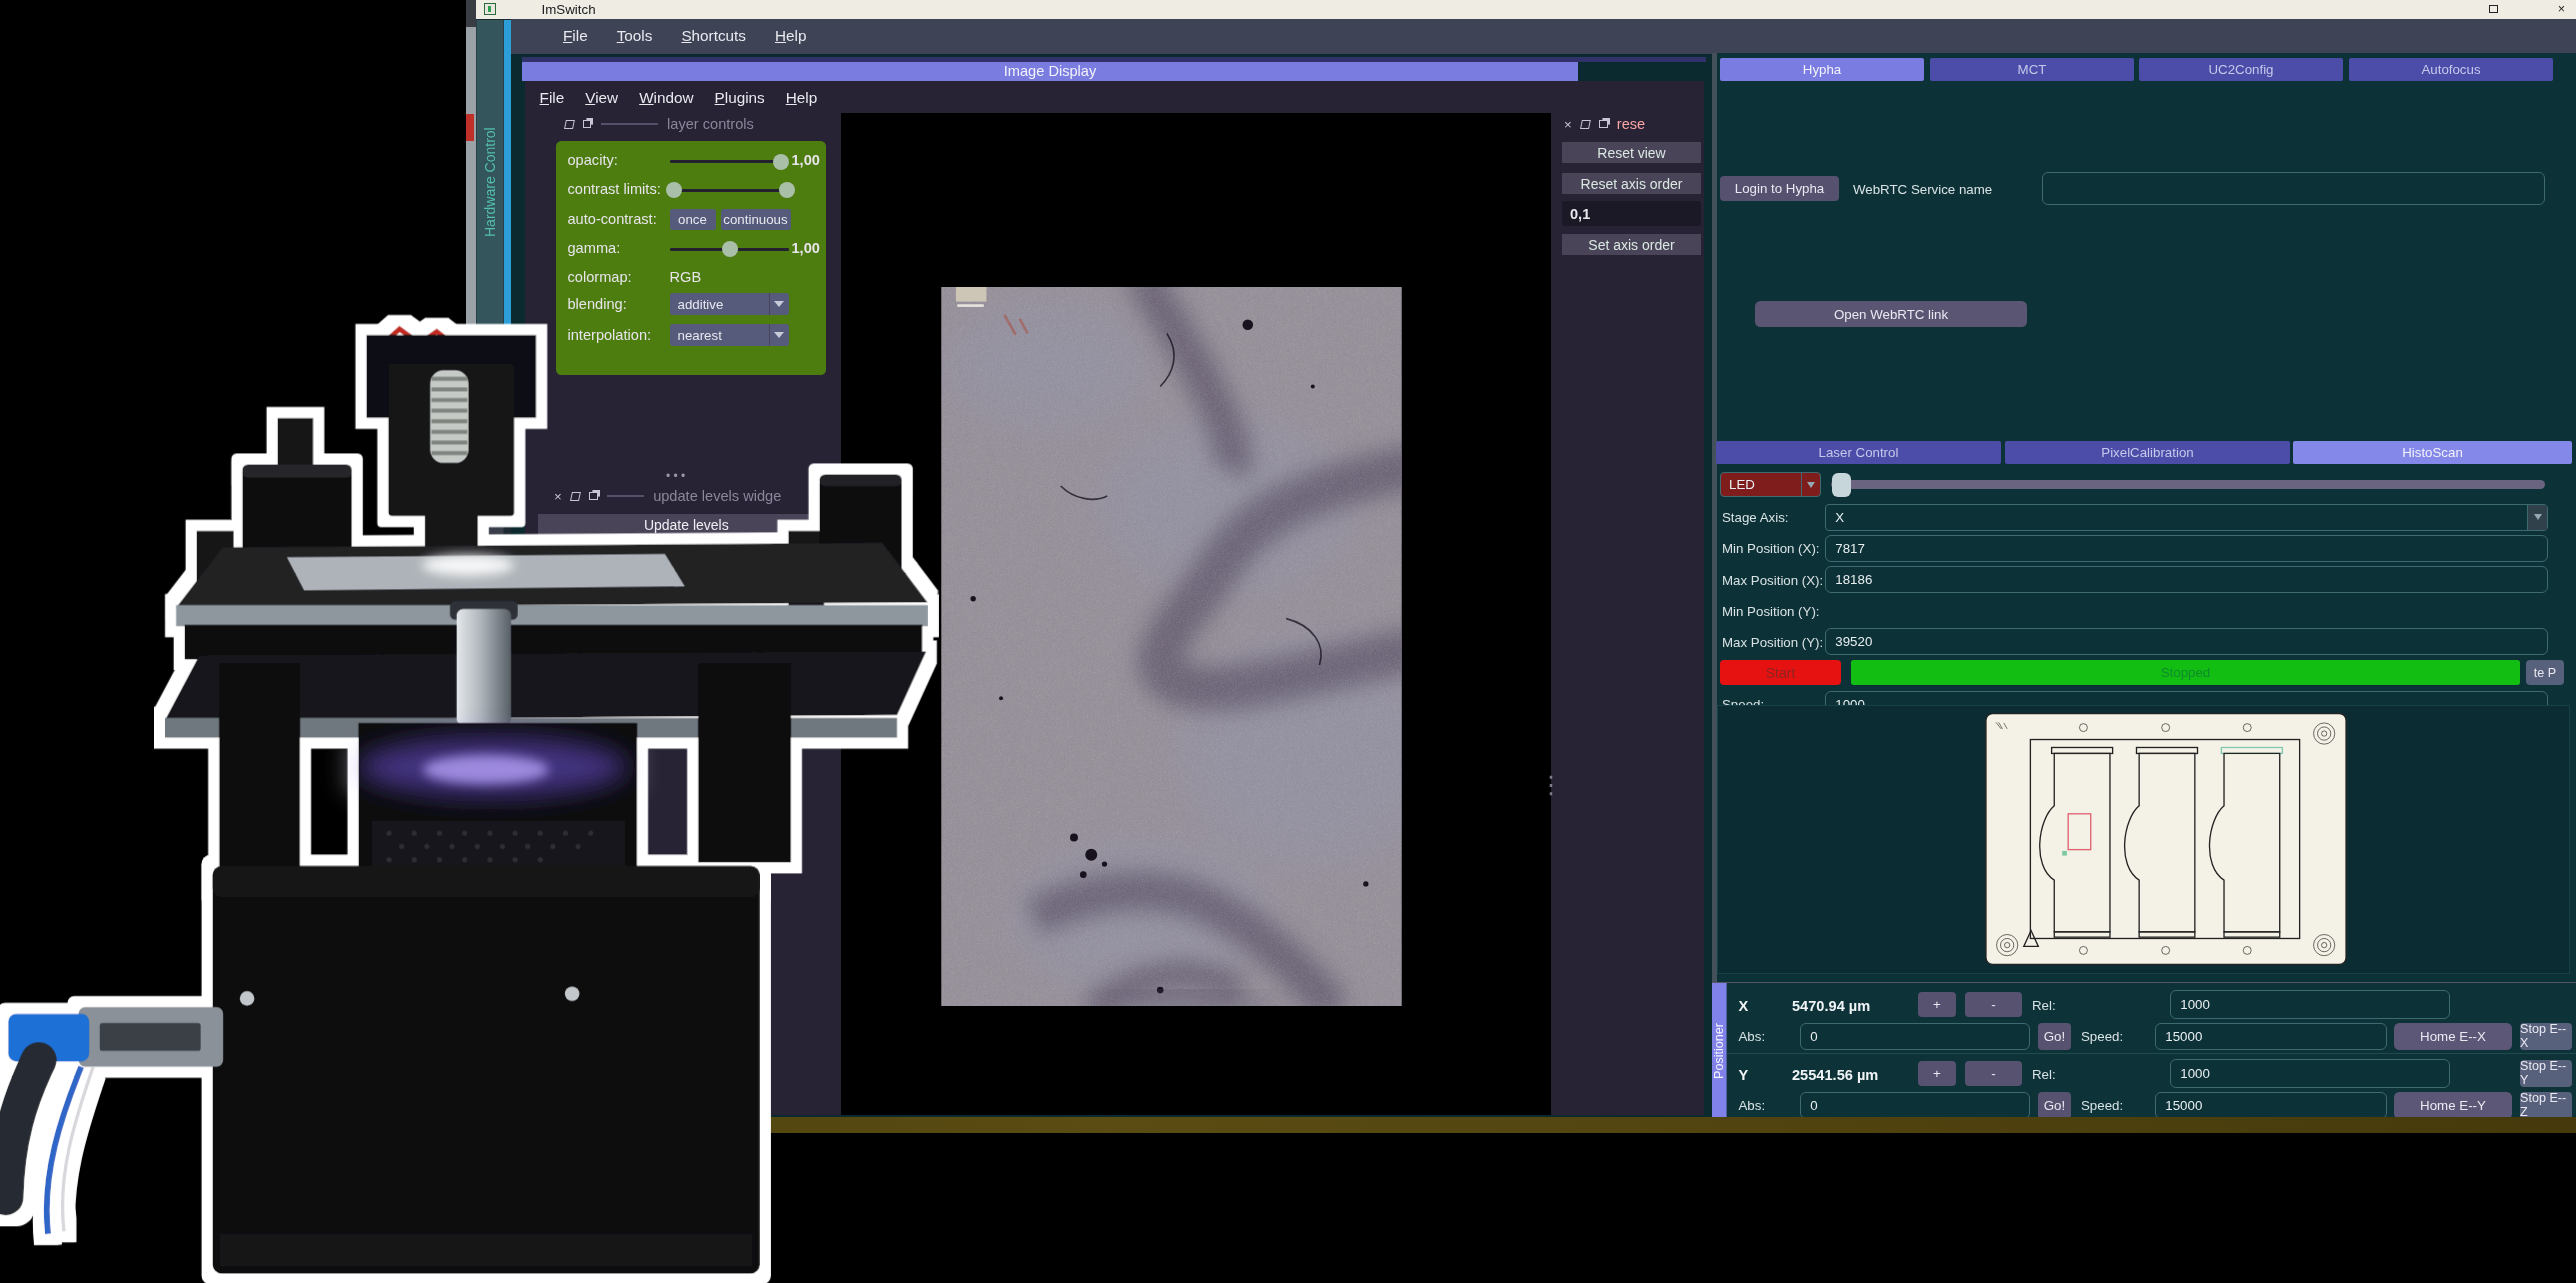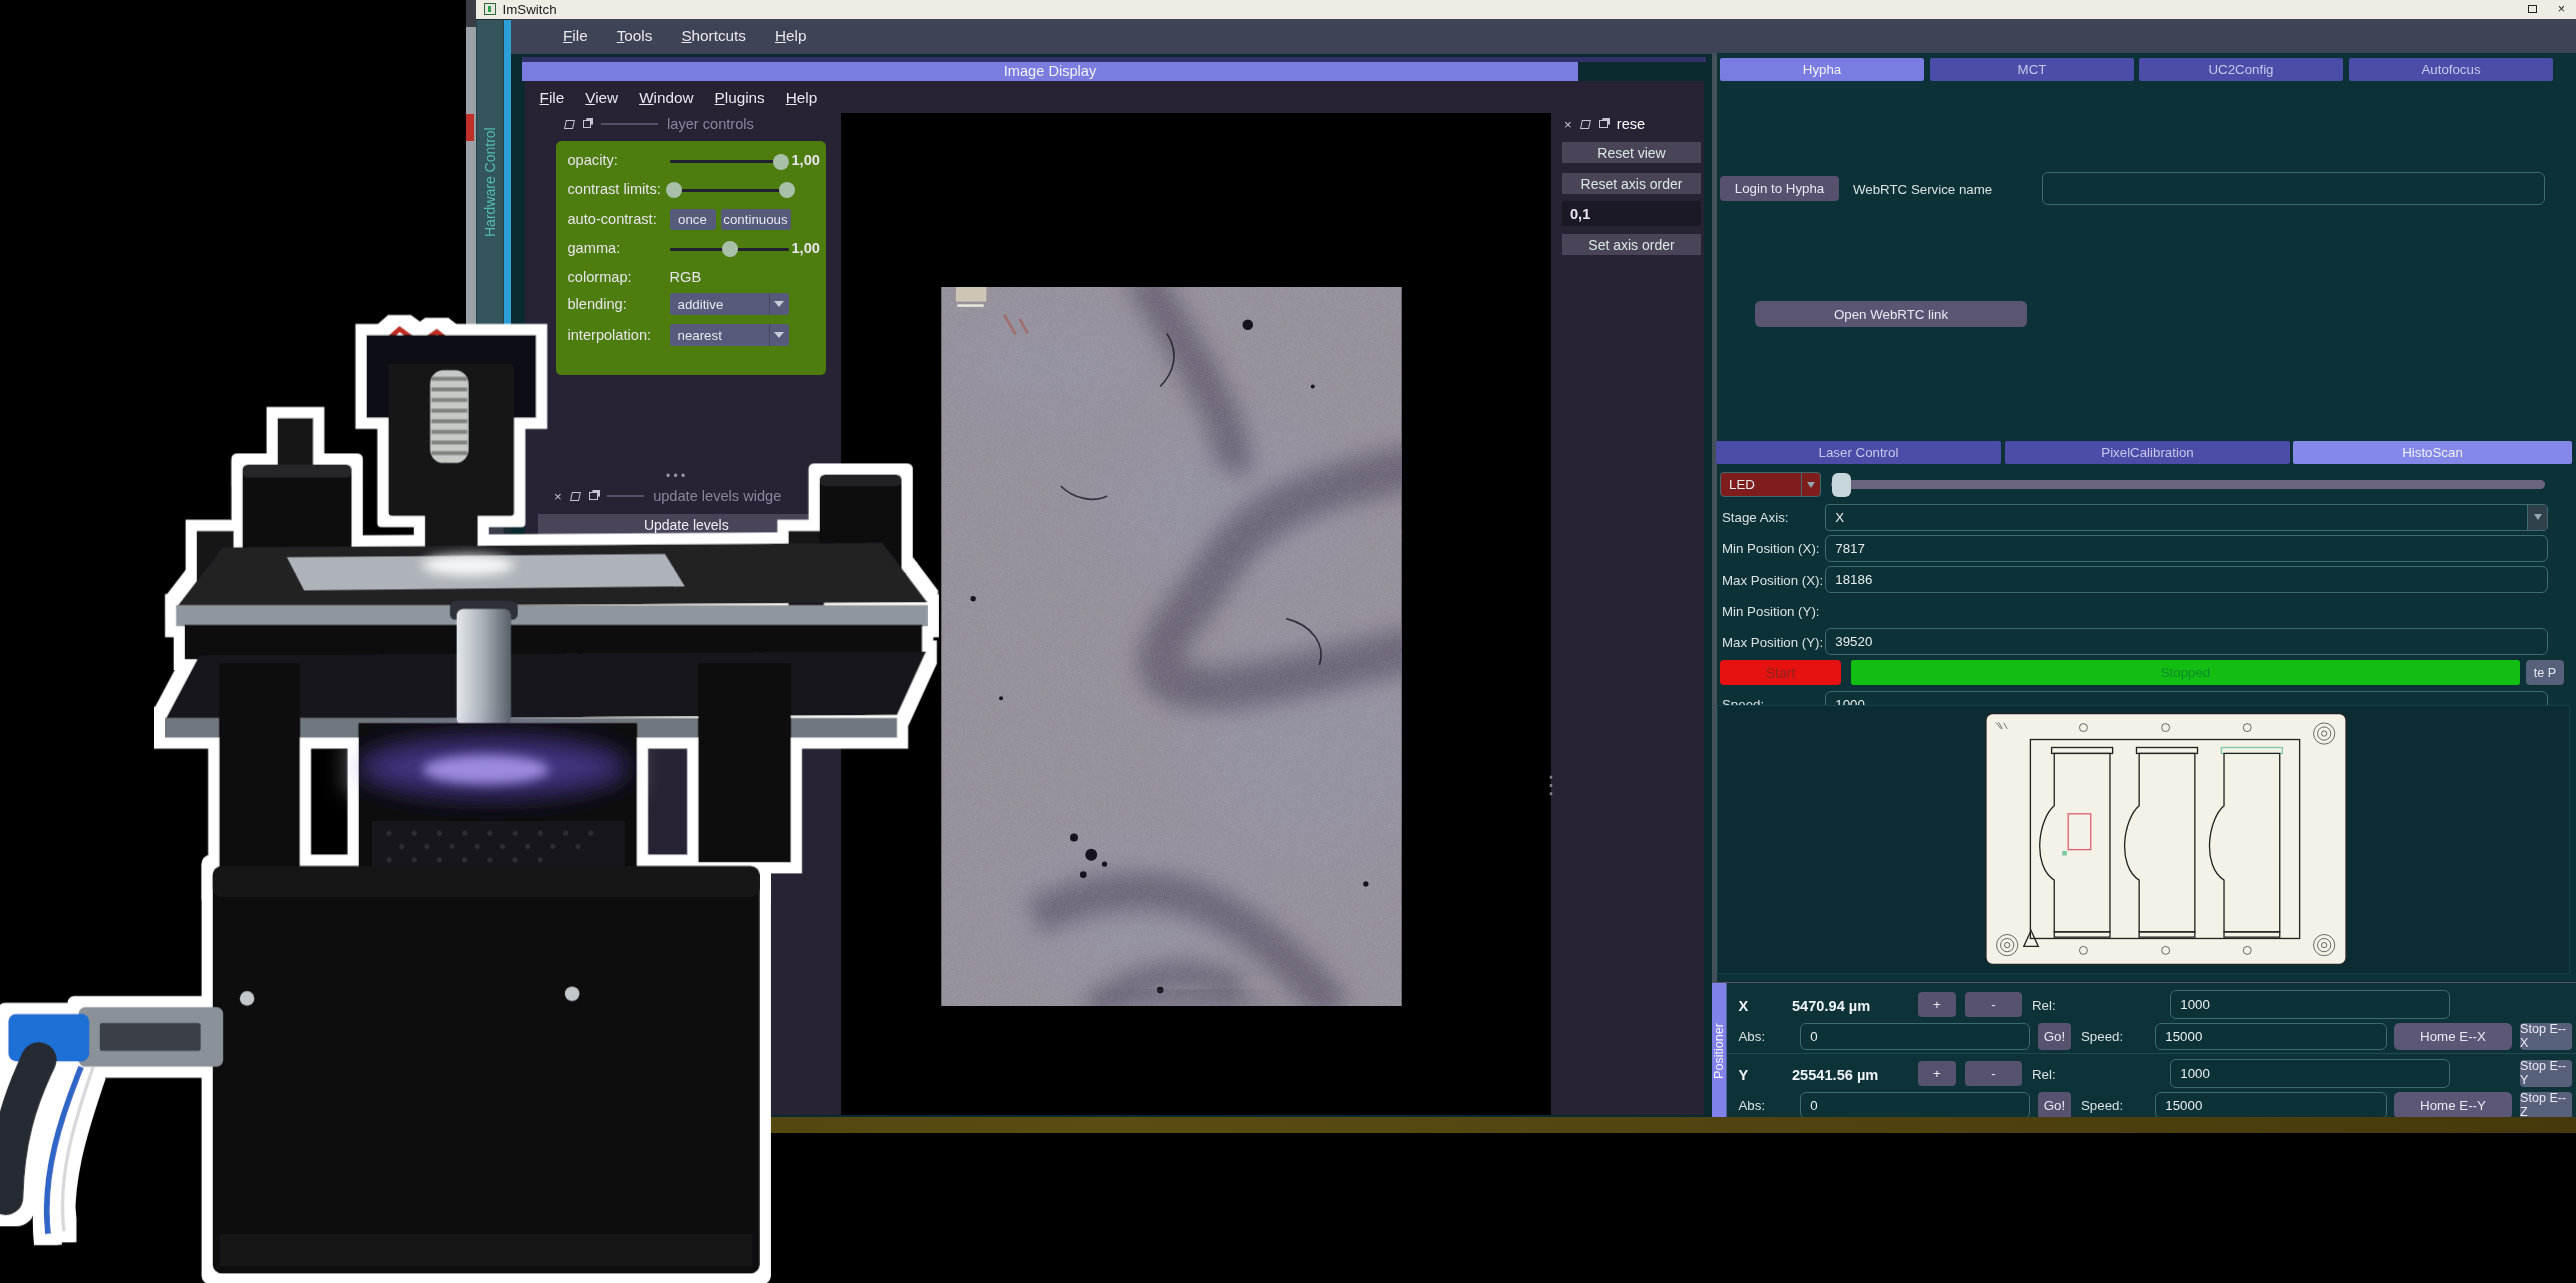--- a/index.html
+++ b/index.html
@@ -5,21 +5,21 @@
   * { margin:0; padding:0; box-sizing:border-box; }
   html,body { background:#000; }
   body { width:2576px; height:1283px; position:relative; overflow:hidden;
          font-family:"Liberation Sans", sans-serif; }
   .abs { position:absolute; }
   .ctr { display:flex; align-items:center; justify-content:center; }
 
   
   #win { left:476px; top:0; width:2100px; height:1117px; background:#0A2A2F; z-index:10; }
   #titlebar { left:0; top:0; width:2100px; height:18.6px; background:#EFECE4; color:#17181A;
-              font-size:13.3px; display:flex; align-items:center; }
+              font-size:13.3px; display:flex; align-items:center;gap:39px; }
   #titlebar .appicon { width:12px; height:12px; margin:0 6.6px 0 8px; background:#E8E6DE;
               border:1.3px solid #2A6A3A; position:relative; }
   #titlebar .appicon::after{ content:""; position:absolute; left:2.7px; top:1.3px; width:3.3px; height:6px; background:#2FA050;}
   .wbtn { width:29px; height:16px; display:flex; align-items:center; justify-content:center; color:#222; font-size:12.6px; }
   .maxglyph { width:9.3px; height:8px; border:1.3px solid #222; }
 
   #menubar { left:35px; top:18.6px; width:2065px; height:35px; background:#3F4356;
              display:flex; align-items:center; padding-left:52px; gap:29px; }
   .mn { display:inline-block; color:#E9E9EF; font-size:15.3px; }
   .mn::first-letter { text-decoration:underline; }
@@ -300,21 +300,21 @@
       <rect x="22" y="0" width="46" height="22" fill="#CDC5B6"></rect>
       <rect x="24" y="26" width="40" height="4" fill="#EEEBE4" opacity="0.9"></rect>
       <path d="M 240,1084 C 300,1060 420,1060 520,1084 Z" fill="#4E4660" opacity="0.7" filter="url(#soft16)"></path>
     </svg>
     <span class="abs" id="vdots">⋮</span>
 
     <div class="dockhead" style="left:1039px; top:33px;">
       <span class="xglyph">×</span>
       <span class="ic-sq"></span>
       <span class="ic-sq2"></span>
-      <span style="color:#ffffff;text-align:center;">rese</span>
+      <span style="color:#fca5a5;text-align:center;">rese</span>
     </div>
     <div class="vd-btn" style="top:61px;">Reset view</div>
     <div class="vd-btn" style="top:92px;">Reset axis order</div>
     <div id="axisfield">0,1</div>
     <div class="vd-btn" style="top:153px;">Set axis order</div>
   </div>
 
   <div class="abs" id="rpanel">
     <div id="rsplit"></div>
 

